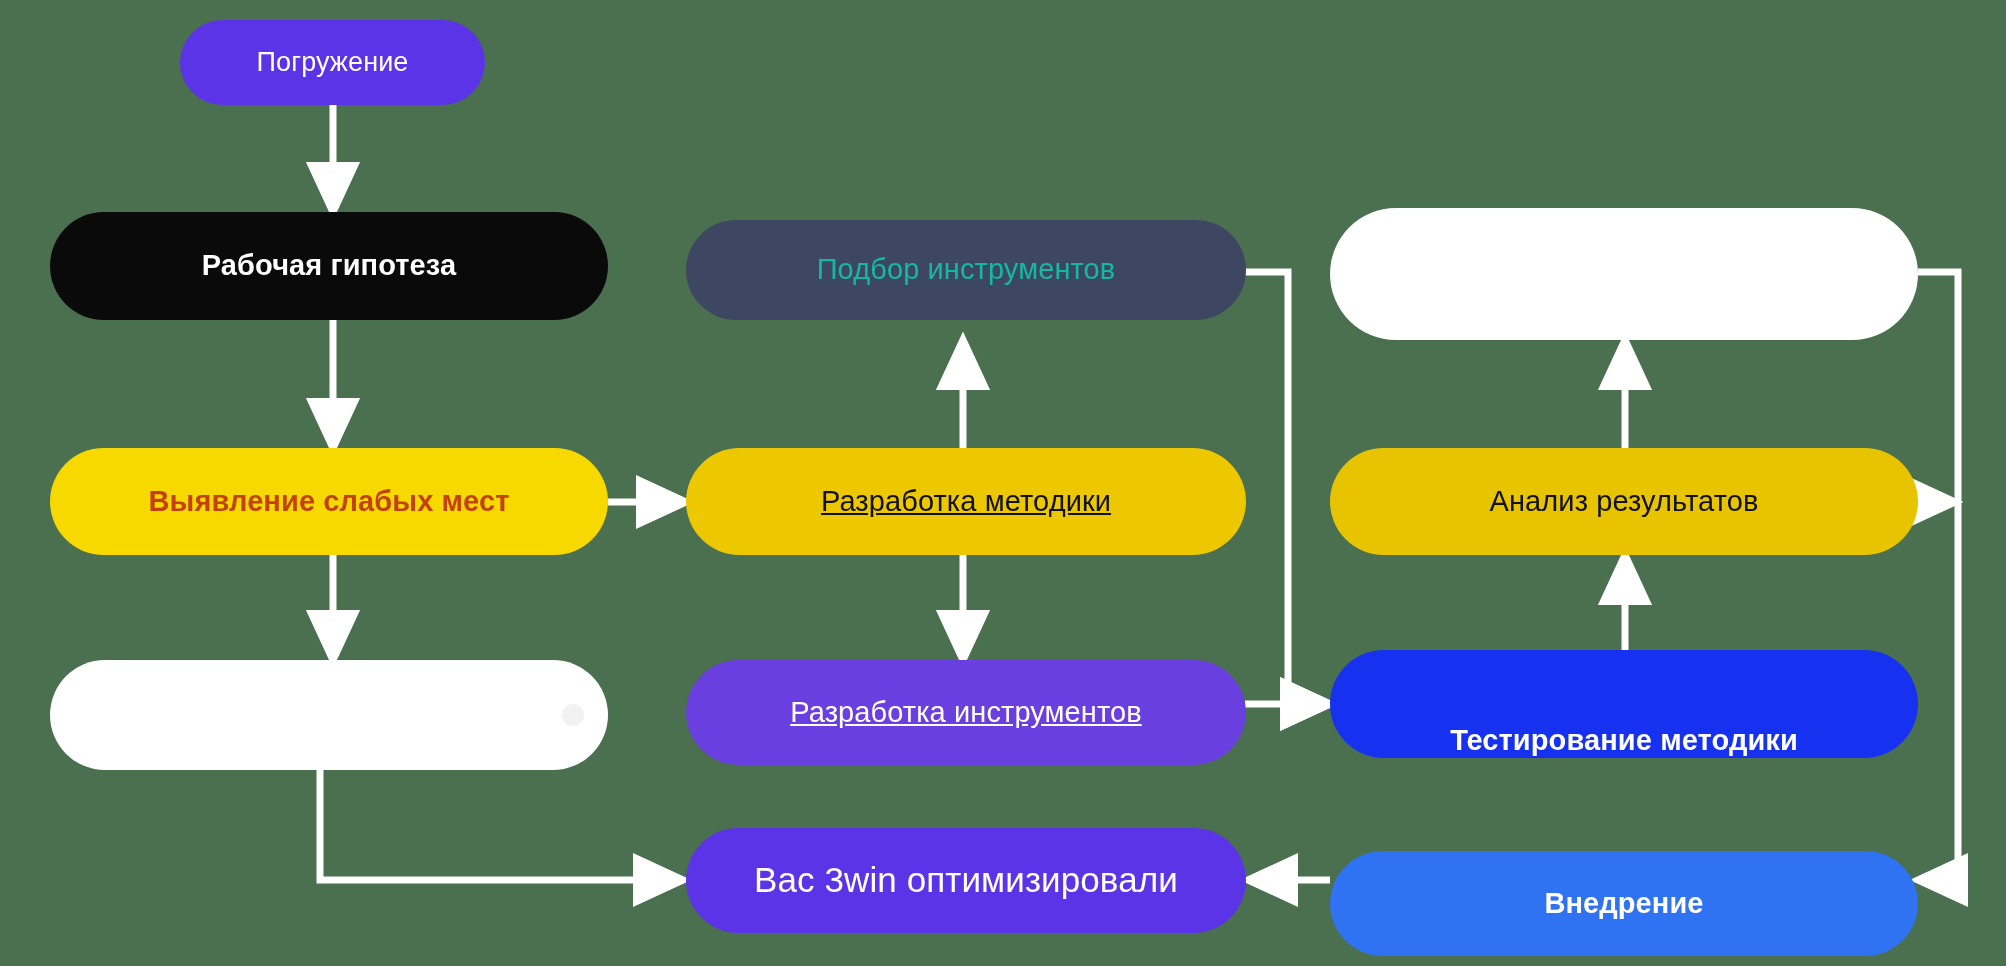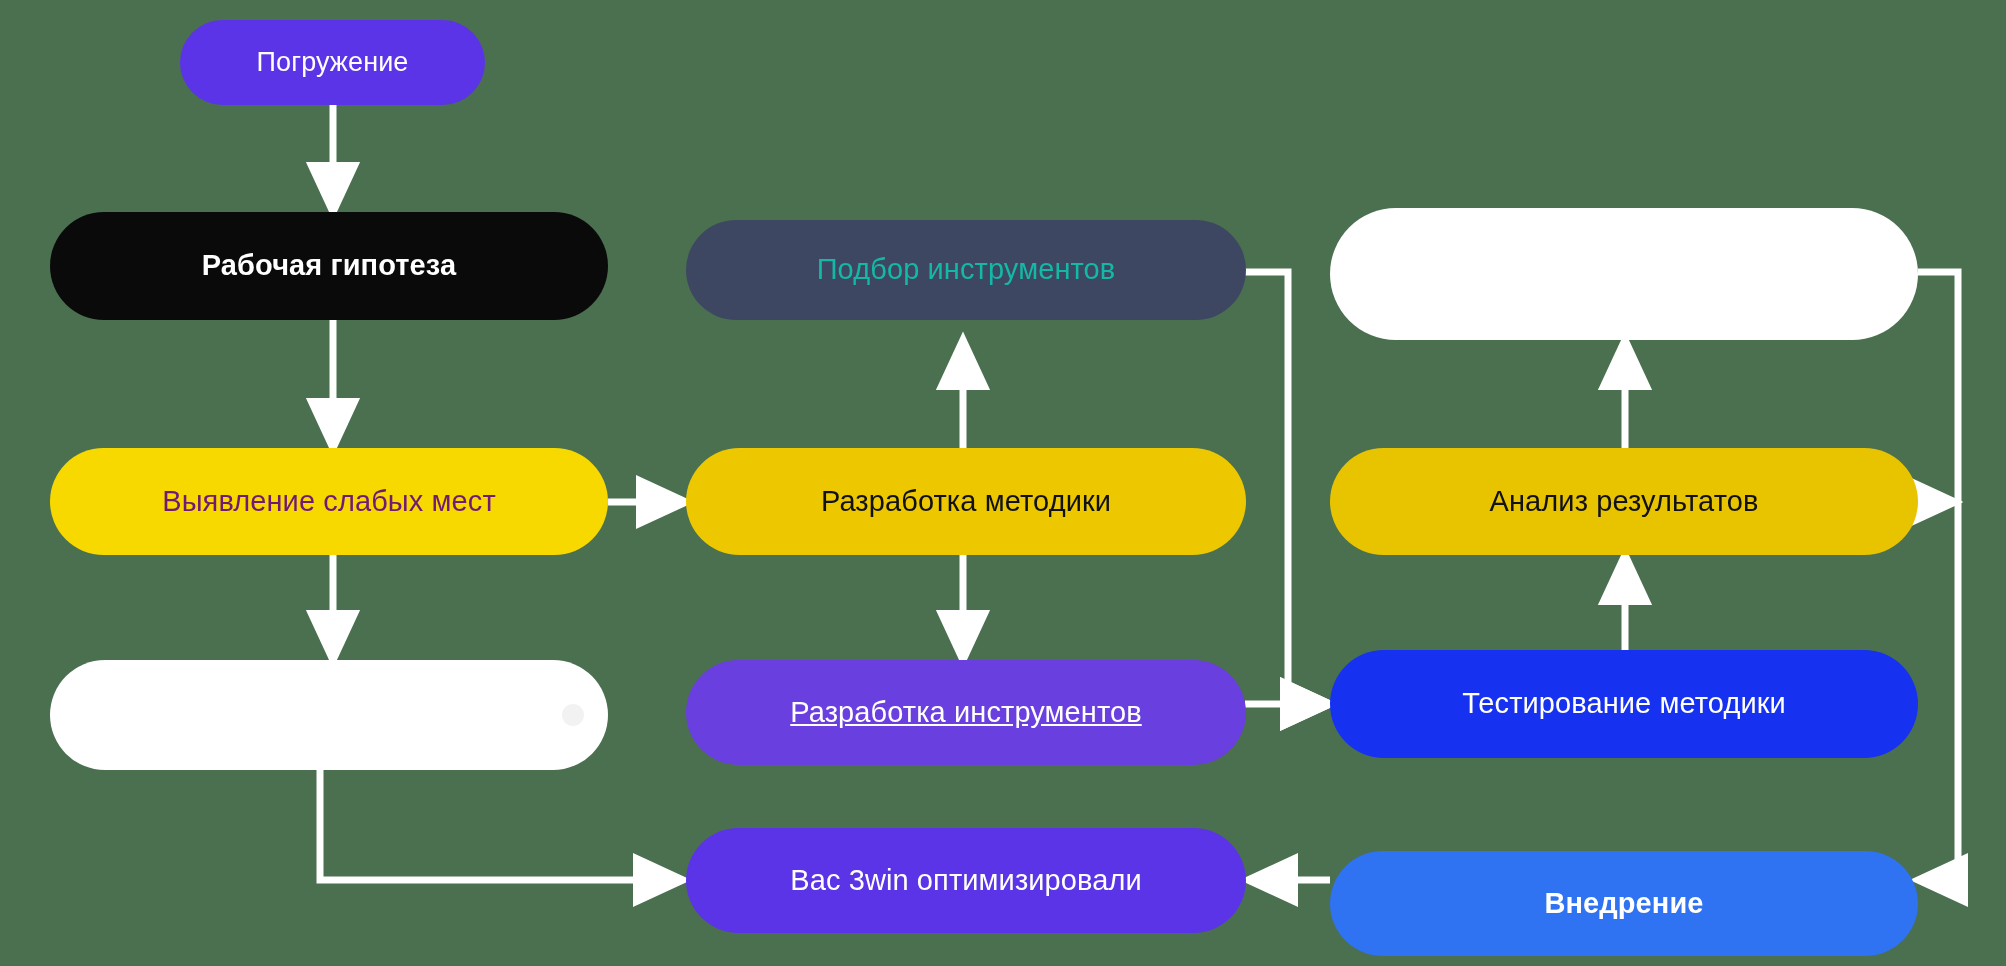--- a/index.html
+++ b/index.html
@@ -26,25 +26,25 @@
     letter-spacing:.1px;
     z-index:3;
   }
   .node .txt{display:block;width:100%;}
 
   
   .c-purple   {background:#5b34e8;color:#ffffff;}
   .c-purple2  {background:#6a3fe0;color:#ffffff;text-decoration:underline;}
   .c-black    {background:#0a0a0a;color:#ffffff;}
   .c-slate    {background:#3d4761;color:#14b8a6;}
-  .c-yellow   {background:#f7d900;color:#701a75;}
+  .c-yellow   {background:#f7d900;color:#c2410c;font-weight:bold;}
   .c-yellow2  {background:#edc800;color:#111111;}
   .c-yellow3  {background:#e8c400;color:#111111;}
   .c-white    {background:#ffffff;color:#ffffff;}
-  .c-blue     {background:#1631ef;color:#ffffff;font-weight:normal;}
+  .c-blue     {background:#1631ef;color:#ffffff;font-weight:bold;align-items:flex-end;}
   .c-blue2    {background:#2f72f2;color:#ffffff;font-weight:bold;}
 
   .dot{
     position:absolute;right:24px;top:50%;
     width:22px;height:22px;margin-top:-11px;
     border-radius:50%;
     background:#f2f2f2;
   }
 </style>
 </head>
@@ -104,41 +104,41 @@
 
   <div class="node c-white" style="left:50px;top:660px;width:558px;height:110px;font-size:29px;">
     <span class="txt">Формат разработки</span>
     <span class="dot"></span>
   </div>
 
   <div class="node c-slate" style="left:686px;top:220px;width:560px;height:100px;font-size:29px;">
     <span class="txt">Подбор инструментов</span>
   </div>
 
-  <div class="node c-yellow2" style="left:686px;top:448px;width:560px;height:107px;font-size:29px;">
+  <div class="node c-yellow2" style="left:686px;top:448px;width:560px;height:107px;font-size:29px;text-decoration:underline;">
     <span class="txt">Разработка методики</span>
   </div>
 
   <div class="node c-purple2" style="left:686px;top:660px;width:560px;height:105px;font-size:29px;">
     <span class="txt">Разработка инструментов</span>
   </div>
 
   <div class="node c-white" style="left:1330px;top:208px;width:588px;height:132px;font-size:29px;">
     <span class="txt">Внедрение методики или продукта</span>
   </div>
 
   <div class="node c-yellow3" style="left:1330px;top:448px;width:588px;height:107px;font-size:29px;">
     <span class="txt">Анализ результатов</span>
   </div>
 
   <div class="node c-blue" style="left:1330px;top:650px;width:588px;height:108px;font-size:29px;">
     <span class="txt">Тестирование методики</span>
   </div>
 
-  <div class="node c-purple" style="left:686px;top:828px;width:560px;height:105px;font-size:29px;">
+  <div class="node c-purple" style="left:686px;top:828px;width:560px;height:105px;font-size:35px;">
     <span class="txt">Вас 3win оптимизировали</span>
   </div>
 
   <div class="node c-blue2" style="left:1330px;top:828px;width:588px;height:105px;font-size:29px;margin-top:23px;">
     <span class="txt">Внедрение</span>
   </div>
 
 </div>
 
 </body></html>

